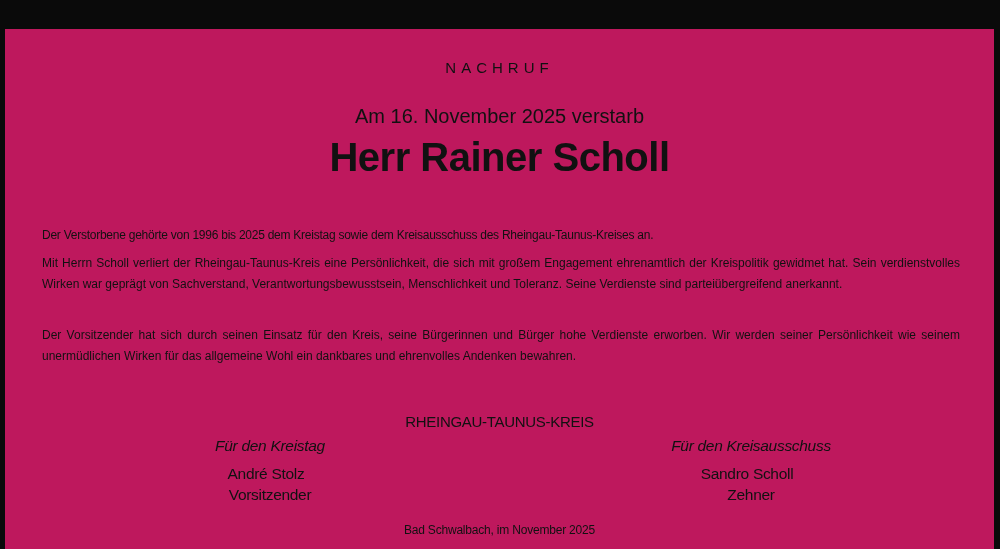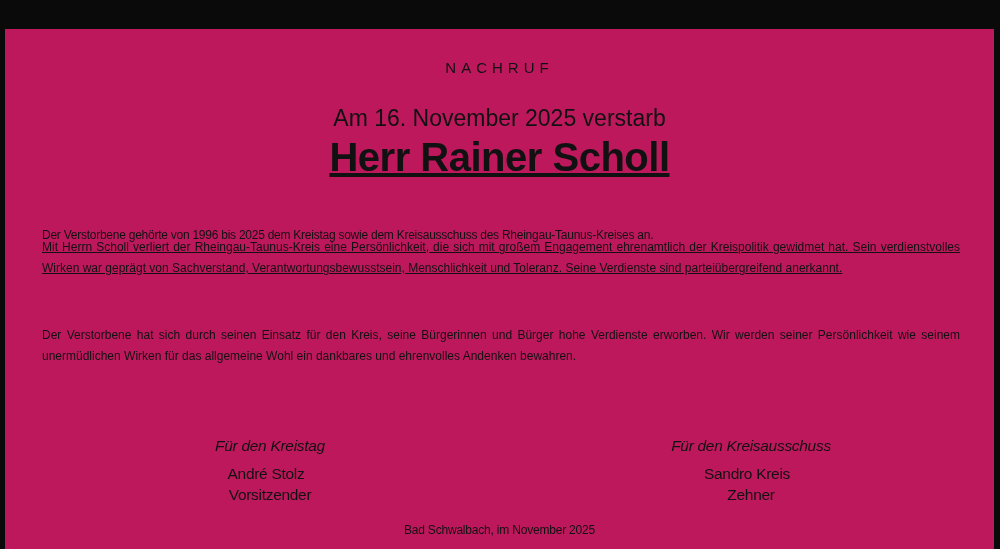--- a/index.html
+++ b/index.html
@@ -5,58 +5,59 @@
   html, body { margin: 0; padding: 0; }
   body { width: 1000px; height: 549px; background: #0a0a0a; overflow: hidden; }
   .frame {
     position: absolute; left: 5px; top: 5px; width: 989px; height: 538px;
     background: #be185d; box-sizing: border-box;
     font-family: "Liberation Sans", sans-serif; color: #111; margin-top: 24px;
   }
   .abs { position: absolute; white-space: nowrap; }
   .center { left: 0; right: 0; text-align: center; }
   .kicker { top: 30px; font-size: 15px; letter-spacing: 5px; }
-  .died { top: 76px; font-size: 23px; }
-  .name { top: 106px; font-size: 40px; font-weight: bold; letter-spacing: -0.5px; text-decoration: underline; }
+  .died { top: 76px; font-size: 20px; }
+  .name { top: 106px; font-size: 40px; font-weight: bold; letter-spacing: -0.5px; }
   .role { top: 168px; font-size: 16px; }
   .para {
     position: absolute; left: 37px; width: 918px; font-size: 12px;
     line-height: 21px; text-align: justify; text-align-last: left;
   }
   .p1 { top: 196px; letter-spacing: -0.25px; }
-  .p2 { top: 208px; text-decoration: underline; }
+  .p2 { top: 224px; }
   .p3 { top: 296px; }
   .org { top: 384px; font-size: 15px; letter-spacing: -0.3px; }
   .sig { position: absolute; width: 300px; text-align: center; font-size: 15.5px; letter-spacing: -0.3px; }
   .sig-left { left: 115px; }
   .sig-right { left: 596px; }
   .sig .head { position: absolute; top: 0; left: 0; right: 0; font-style: italic; }
   .sig .pname { position: absolute; top: 28px; left: 0; right: 8px; }
   .sig .ptitle { position: absolute; top: 49px; left: 0; right: 0; }
   .place { top: 494px; font-size: 12px; letter-spacing: -0.2px; }
 </style>
 </head>
 <body>
 
 <div class="frame">
   <div class="abs center kicker">NACHRUF</div>
   <div class="abs center died">Am 16. November 2025 verstarb</div>
   <div class="abs center name">Herr Rainer Scholl</div>
 
   <div class="para p1">Der Verstorbene gehörte von 1996 bis 2025 dem Kreistag sowie dem Kreisausschuss des Rheingau-Taunus-Kreises an.</div>
   <div class="para p2">Mit Herrn Scholl verliert der Rheingau-Taunus-Kreis eine Persönlichkeit, die sich mit großem Engagement ehrenamtlich der Kreispolitik gewidmet hat. Sein verdienstvolles Wirken war geprägt von Sachverstand, Verantwortungsbewusstsein, Menschlichkeit und Toleranz. Seine Verdienste sind parteiübergreifend anerkannt.</div>
-  <div class="para p3">Der Verstorbene hat sich durch seinen Einsatz für den Kreis, seine Bürgerinnen und Bürger hohe Verdienste erworben. Wir werden seiner Persönlichkeit wie seinem unermüdlichen Wirken für das allgemeine Wohl ein dankbares und ehrenvolles Andenken bewahren.</div>
+  <div class="para p3">Der Vorsitzender hat sich durch seinen Einsatz für den Kreis, seine Bürgerinnen und Bürger hohe Verdienste erworben. Wir werden seiner Persönlichkeit wie seinem unermüdlichen Wirken für das allgemeine Wohl ein dankbares und ehrenvolles Andenken bewahren.</div>
 
+  <div class="abs center org">RHEINGAU-TAUNUS-KREIS</div>
 
   <div class="sig sig-left" style="top:408px;">
     <div class="head">Für den Kreistag</div>
     <div class="pname">André Stolz</div>
     <div class="ptitle">Vorsitzender</div>
   </div>
 
   <div class="sig sig-right" style="top:408px;">
     <div class="head">Für den Kreisausschuss</div>
-    <div class="pname">Sandro Kreis</div>
+    <div class="pname">Sandro Scholl</div>
     <div class="ptitle">Zehner</div>
   </div>
 
   <div class="abs center place">Bad Schwalbach, im November 2025</div>
 </div>
 
 </body></html>

